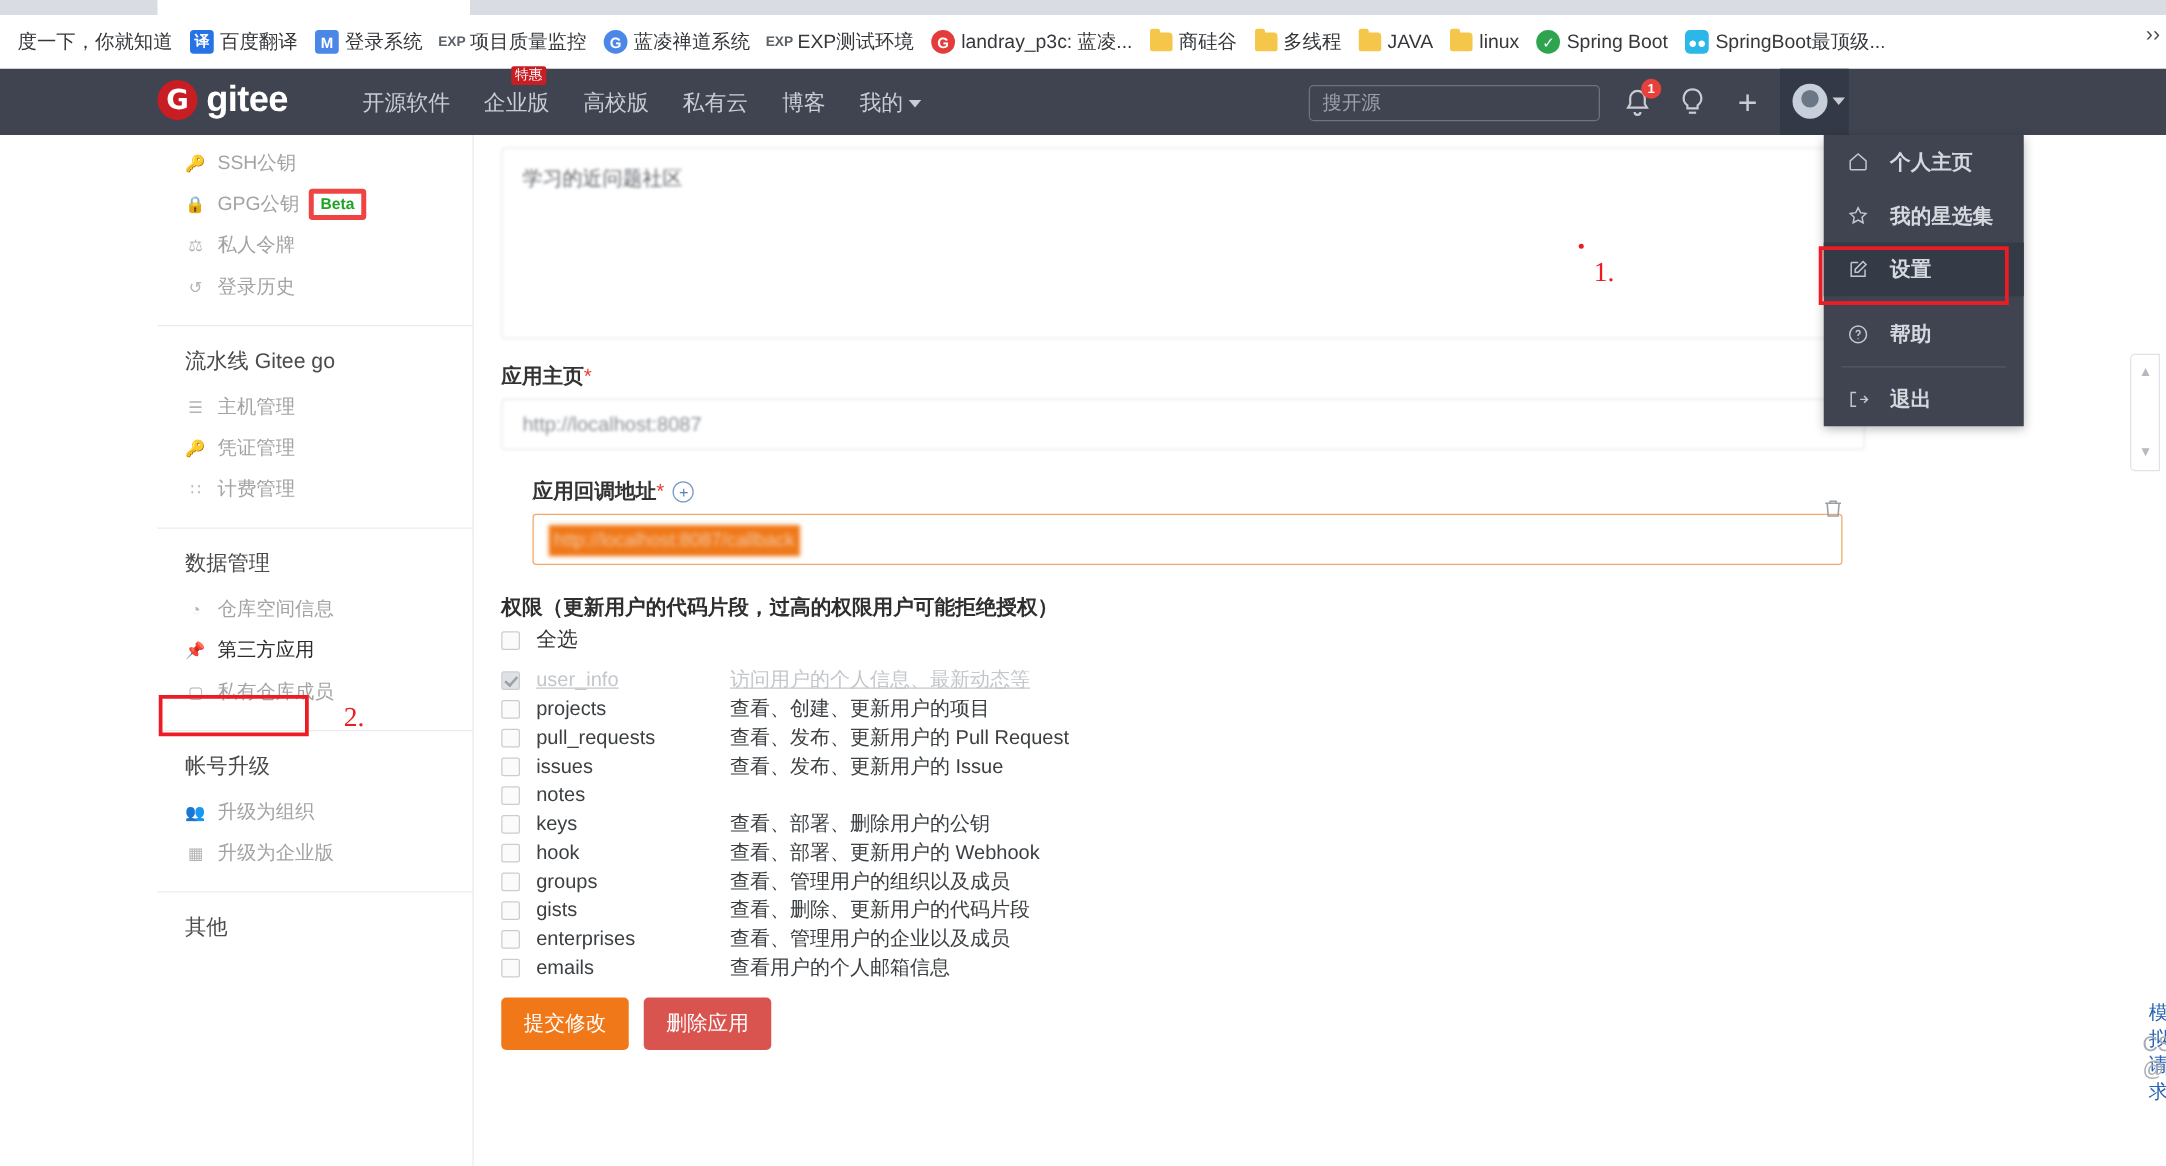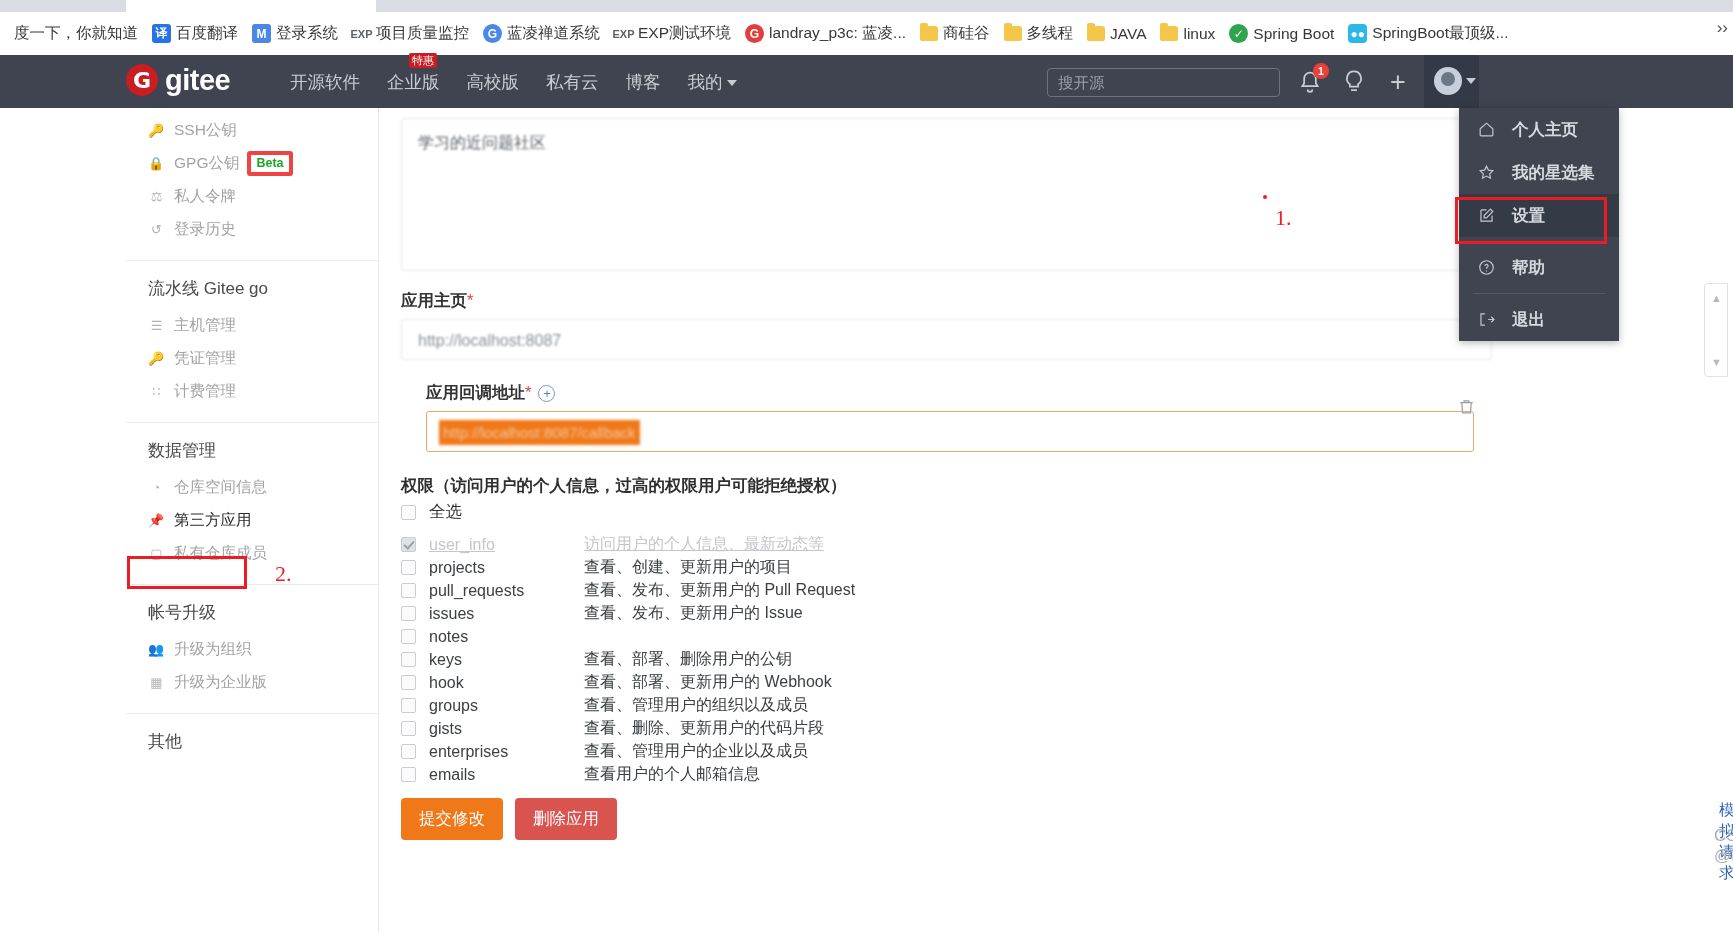--- a/index.html
+++ b/index.html
@@ -421,21 +421,21 @@
     <div id="callback-input">
       <span id="callback-selection">http://localhost:8087/callback</span>
     </div>
   </div>
   <div id="delete-callback-icon">
     <svg width="19" height="19" viewBox="0 0 24 24" fill="none" stroke="#9aa0a6" stroke-width="1.6">
       <path d="M4 7h16M9 7V5h6v2M6 7l1 13h10l1-13"></path>
     </svg>
   </div>
 
-  <div id="perm-title">权限（访问用户的个人信息，过高的权限用户可能拒绝授权）</div>
+  <div id="perm-title">权限（更新用户的代码片段，过高的权限用户可能拒绝授权）</div>
 
   <div id="selectall-row">
     <span class="cbx"></span>
     <span class="sa-label">全选</span>
   </div>
 
   <div id="perm-list">
       <div class="perm-row disabled">
         <span class="cbx checked"></span>
         <span class="perm-name">user_info</span>

